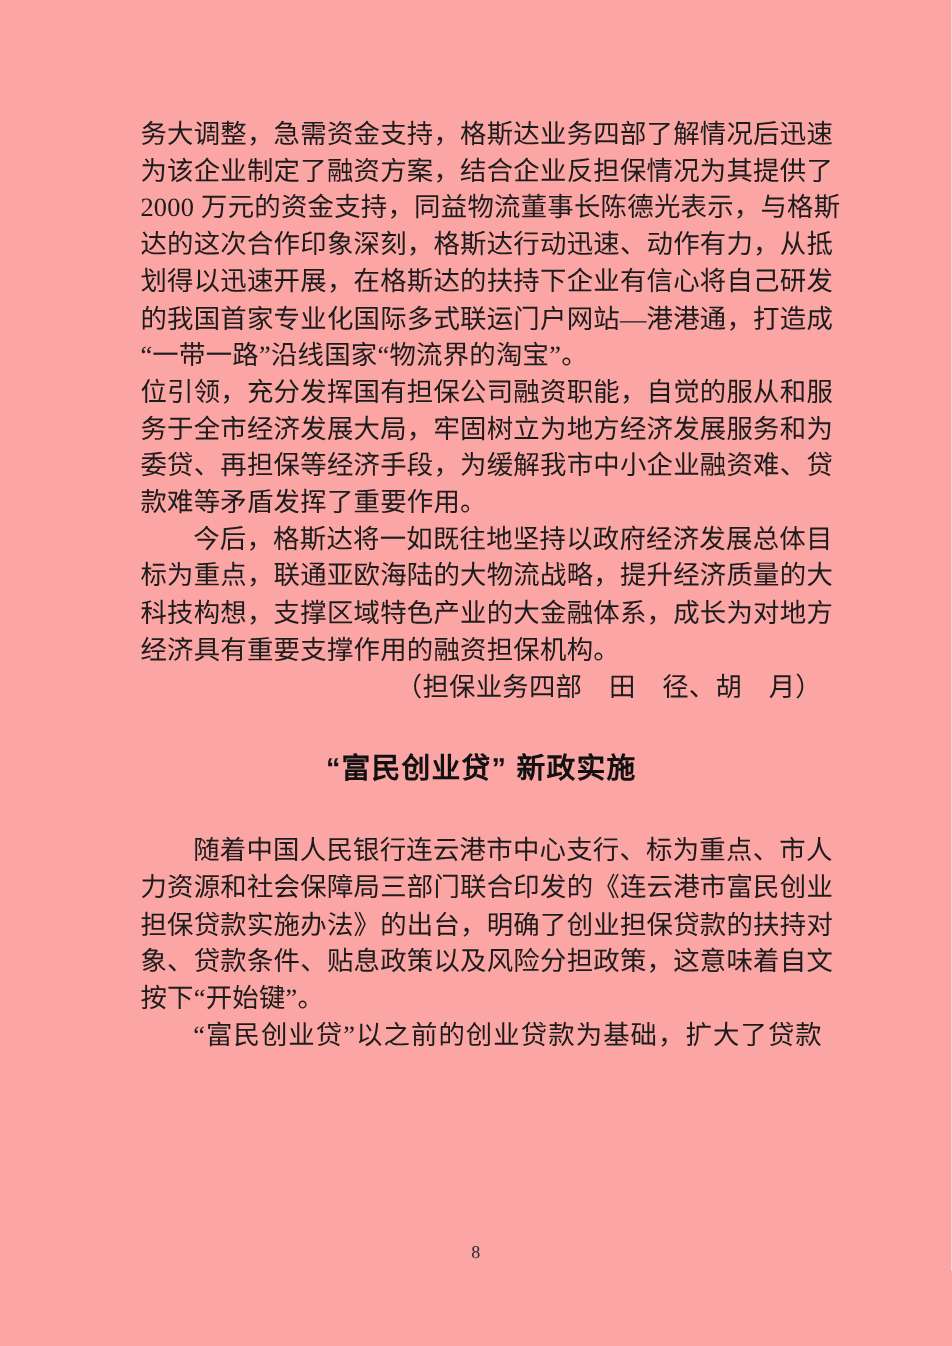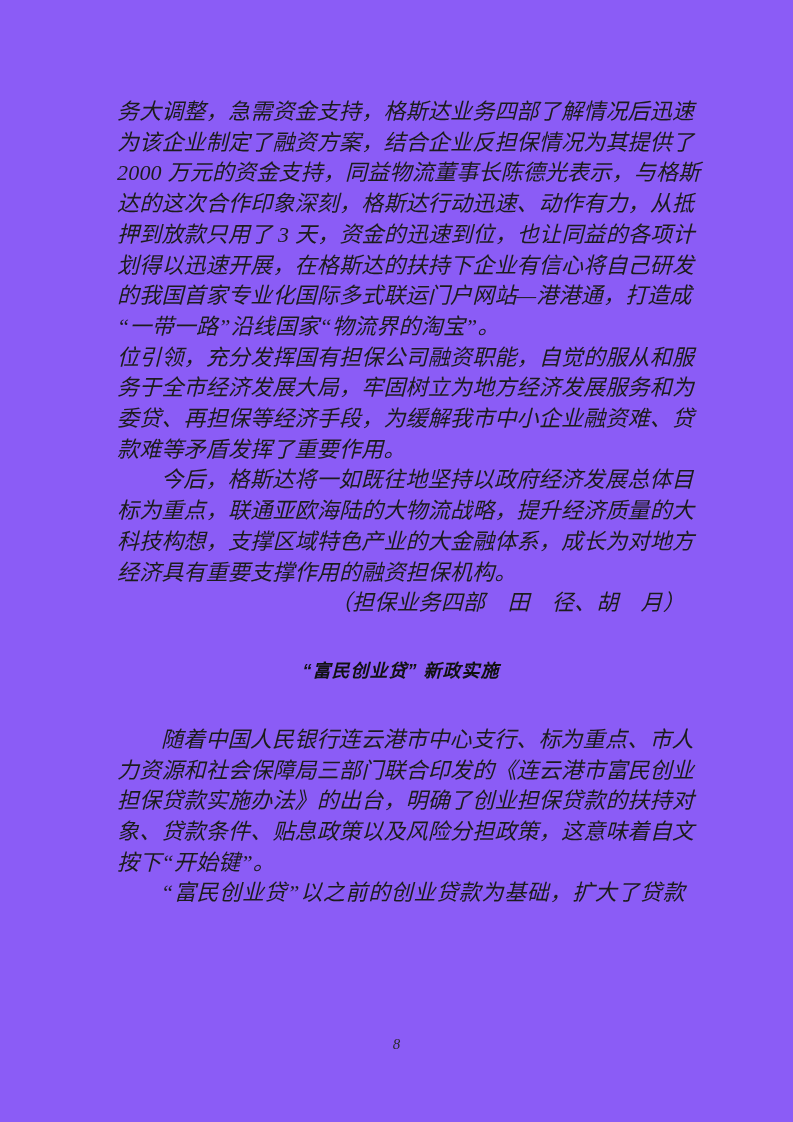--- a/index.html
+++ b/index.html
@@ -4,25 +4,24 @@
 <style>
   html, body {
     margin: 0;
     padding: 0;
     background: #ffffff;
   }
   .page {
     position: relative;
     width: 793px;
     height: 1122px;
-    background: #8b5cf6;
+    background: #fca5a5;
     overflow: hidden;
     font-family: "Liberation Serif", serif;
     color: #1c1c1c;
-    font-style: italic;
   }
   .content {
     position: absolute;
     left: 117px;
     top: 97px;
     width: 568px;
   }
   .ln {
     font-size: 22px;
     line-height: 30.7px;
@@ -39,21 +38,21 @@
     text-indent: 2em;
   }
   .ln.byline {
     text-align: right;
     text-align-last: right;
   }
   .article-title {
     margin: 36px 0 37px 0;
     font-family: "Liberation Sans", sans-serif;
     font-weight: bold;
-    font-size: 18px;
+    font-size: 24px;
     line-height: 33px;
     text-align: center;
     color: #111111;
     letter-spacing: 1px;
   }
   .pageno {
     position: absolute;
     left: 0;
     right: 0;
     top: 1036px;
@@ -67,21 +66,20 @@
 
 <div class="page">
   <div class="content">
 
     <section>
       <div class="para">
         <div class="ln">务大调整，急需资金支持，格斯达业务四部了解情况后迅速</div>
         <div class="ln">为该企业制定了融资方案，结合企业反担保情况为其提供了</div>
         <div class="ln">2000 万元的资金支持，同益物流董事长陈德光表示，与格斯</div>
         <div class="ln">达的这次合作印象深刻，格斯达行动迅速、动作有力，从抵</div>
-        <div class="ln">押到放款只用了 3 天，资金的迅速到位，也让同益的各项计</div>
         <div class="ln">划得以迅速开展，在格斯达的扶持下企业有信心将自己研发</div>
         <div class="ln">的我国首家专业化国际多式联运门户网站—港港通，打造成</div>
         <div class="ln end">“一带一路”沿线国家“物流界的淘宝”。</div>
       </div>
 
       <div class="para">
         <div class="ln">位引领，充分发挥国有担保公司融资职能，自觉的服从和服</div>
         <div class="ln">务于全市经济发展大局，牢固树立为地方经济发展服务和为</div>
         <div class="ln">委贷、再担保等经济手段，为缓解我市中小企业融资难、贷</div>
         <div class="ln end">款难等矛盾发挥了重要作用。</div>

